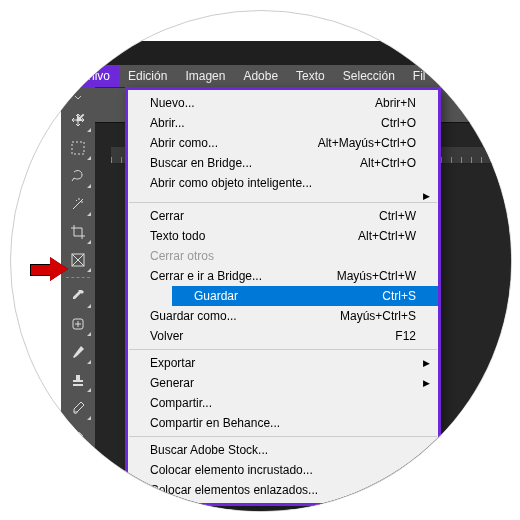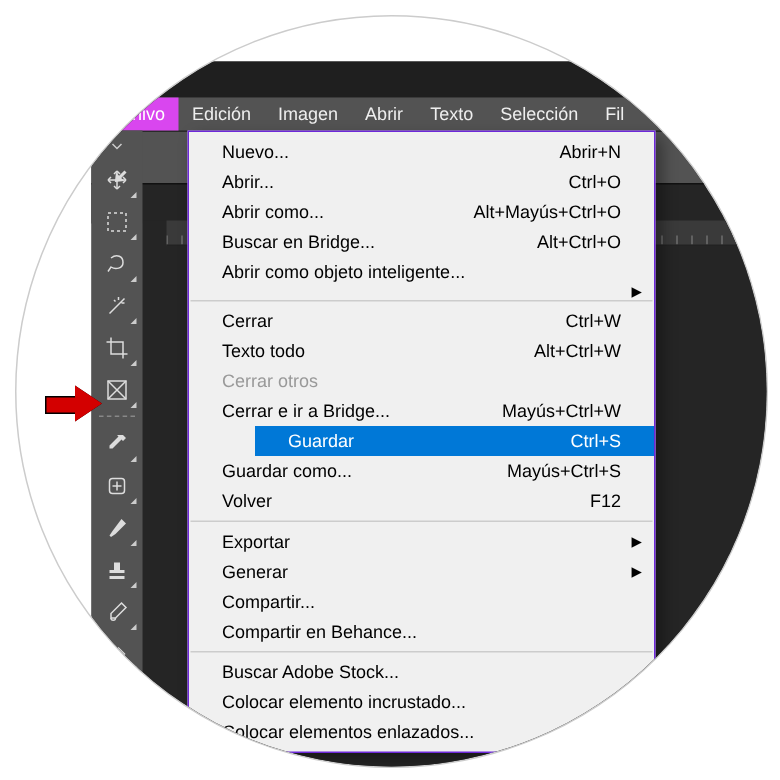--- a/index.html
+++ b/index.html
@@ -58,21 +58,21 @@
     color: #eee;
     font-size: 12px;
   }
   .menu-item {
     padding: 0 9px;
     display: flex;
     align-items: center;
     white-space: nowrap;
   }
   .menu-item.open {
-    background: #d946ef;
+    background: #6d28d9;
     color: #fff;
   }
   .toolbar-row {
     height: 34px;
     background: #535353;
     border-top: 1px solid #2a2a2a;
     color: #ddd;
     display: flex;
     align-items: center;
     padding-left: 10px;
@@ -148,21 +148,21 @@
     height: 1px;
     border-top: 1px dashed #888;
     margin: 2px 0;
   }
   .dropdown {
     position: absolute;
     top: 46px;
     left: 64px;
     width: 310px;
     background: #f0f0f0;
-    border: 1px solid #6d28d9;
+    border: 3px solid #6d28d9;
     box-shadow: 4px 4px 10px rgba(0,0,0,.4);
     color: #000;
     font-size: 12px;
     padding: 3px 0;
   }
   .mi {
     display: flex;
     justify-content: space-between;
     align-items: center;
     padding: 3px 22px 3px 22px;
@@ -219,21 +219,21 @@
   <div class="app">
 
     <div class="titlebar">
       <div class="ps-logo">Ps</div>
     </div>
 
     <div class="menubar" id="menubar">
         <div class="menu-item open">Archivo</div>
         <div class="menu-item">Edición</div>
         <div class="menu-item">Imagen</div>
-        <div class="menu-item">Abrir</div>
+        <div class="menu-item">Adobe</div>
         <div class="menu-item">Texto</div>
         <div class="menu-item">Selección</div>
         <div class="menu-item">Fil</div>
       </div>
 
     <div class="toolbar-row">
       <span class="home-icon">
         <svg width="16" height="16" viewBox="0 0 16 16">
             <path fill="#ddd" d="M8 2l6 5v7H9v-4H7v4H2V7z"></path>
           </svg>

